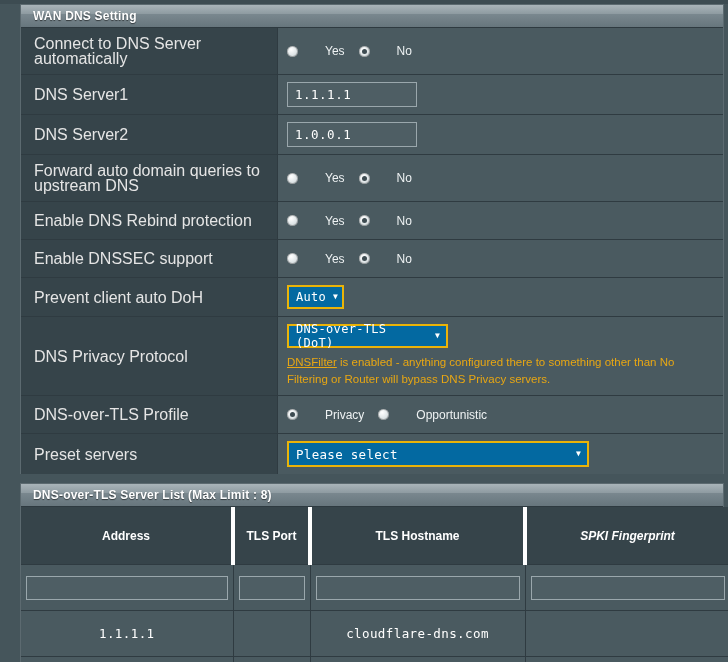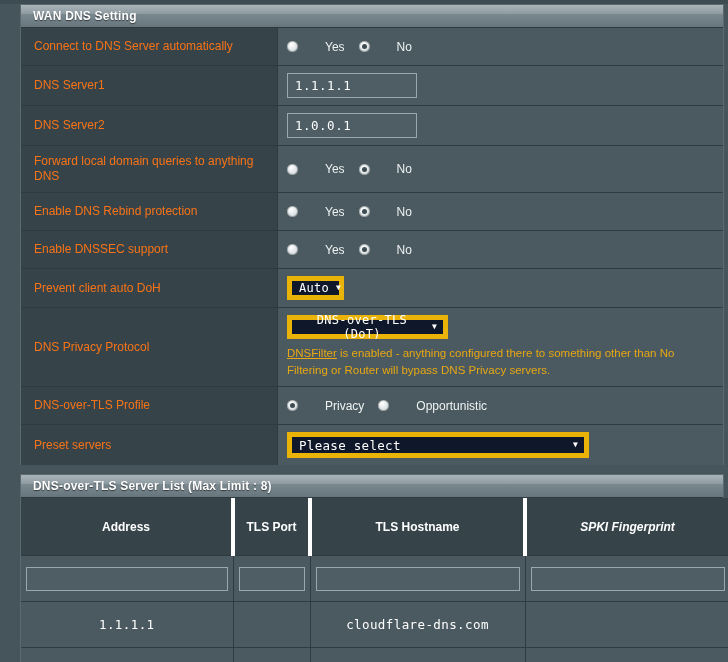--- a/index.html
+++ b/index.html
@@ -51,22 +51,22 @@
     min-height: 37px;
     background: #4a5a60;
   }
   .row:last-child { border-bottom: none; }
 
   .row-label {
     width: 257px;
     min-width: 257px;
     box-sizing: border-box;
     padding: 8px 10px 8px 13px;
-    font-size: 12px;
-    color: #f97316;
+    font-size: 16px;
+    color: #e5e5e5;
     background: #36444a;
     display: flex;
     align-items: center;
     line-height: 15px;
     border-right: 1px solid #2f3b41;
   }
   .row-value {
     flex: 1;
     box-sizing: border-box;
     padding: 7px 8px 7px 9px;
@@ -121,29 +121,28 @@
   }
   .txt-dns { width: 130px; }
 
   
   .sel {
     box-sizing: border-box;
     display: inline-flex;
     align-items: center;
     justify-content: space-between;
     height: 24px;
-    background: #0f172a;
-    border: 5px solid #eab308;
+    background: #0369a1;
+    border: 2px solid #eab308;
     color: #ffffff;
     font-family: "DejaVu Sans Mono", monospace;
     font-size: 12px;
     padding: 0 6px 0 7px;
     cursor: pointer;
     letter-spacing: .3px;
-    text-align: center;
   }
   .sel .caret { margin-left: 7px; font-size: 8px; line-height: 1; }
   .sel-auto { width: 57px; }
   .sel-proto { width: 161px; }
   .sel-preset { width: 302px; height: 26px; font-size: 12.5px; }
 
   
   .note {
     margin-top: 6px;
     font-size: 11.5px;
@@ -243,21 +242,21 @@
     </div>
 
     <div class="row">
       <div class="row-label">DNS Server2</div>
       <div class="row-value">
         <input class="txt txt-dns" type="text" value="1.0.0.1" style="">
       </div>
     </div>
 
     <div class="row">
-      <div class="row-label">Forward local domain queries to anything DNS</div>
+      <div class="row-label">Forward auto domain queries to upstream DNS</div>
       <div class="row-value">
         <div class="radio-group">
           <label class="radio-opt">
             <span class="radio"></span>
             <span>Yes</span>
           </label>
           <label class="radio-opt">
             <span class="radio checked"></span>
             <span>No</span>
           </label>

